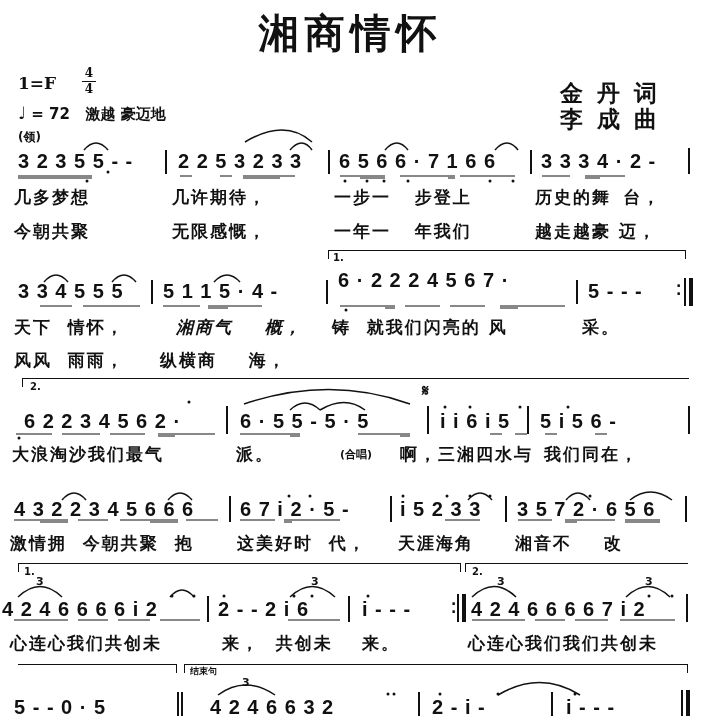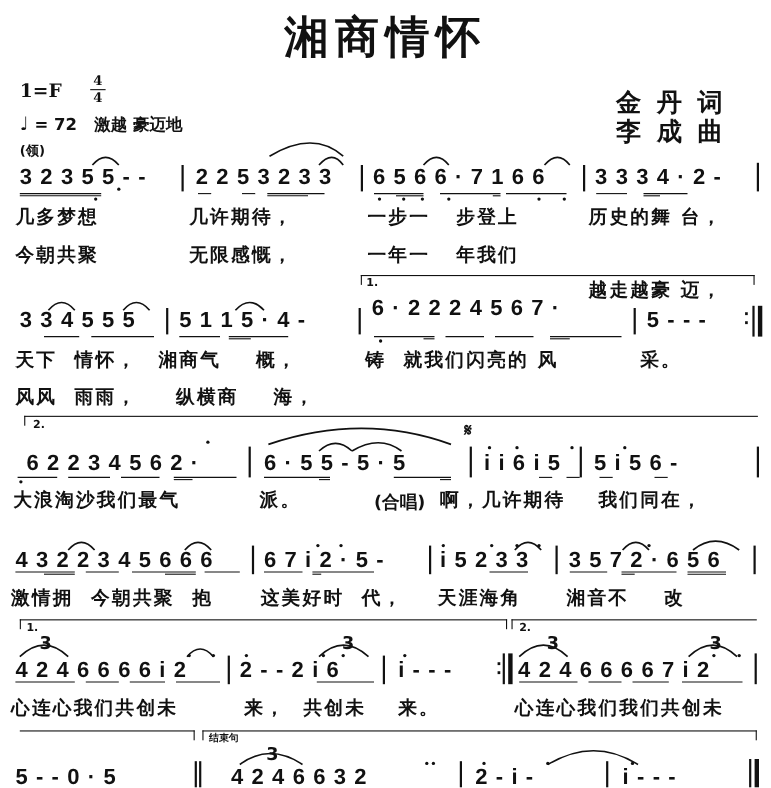--- a/index.html
+++ b/index.html
@@ -14,21 +14,21 @@
   .credit { right:30px; font-size:23px; font-weight:bold; letter-spacing:14px; }
   .role { font-weight:bold; }
   .lead { left:18px; top:129px; font-size:12px; font-weight:bold; }
   .notes { font-family:"Liberation Sans", sans-serif; font-weight:bold; font-size:20px; white-space:pre; letter-spacing:1px; }
   .lyr { font-size:17px; font-weight:bold; white-space:pre; letter-spacing:2px; }
   .barline { width:2px; background:#111; }
   .bracket { border-top:1.5px solid #111; height:8px; }
   .bracket.lft { border-left:1.5px solid #111; }
   .bracket.rgt { border-right:1.5px solid #111; }
   .blabel { font-size:10px; font-weight:bold; }
-  .small { font-size:16px; font-weight:bold; }
+  .small { font-size:11px; font-weight:bold; }
   .seg { font-size:16px; font-weight:bold; }
   svg.arcs { position:absolute; left:0; top:0; width:701px; height:716px; pointer-events:none; }
   .dbl { border-left:2px solid #111; border-right:4px solid #111; width:3px; }
   .rep-dots { font-size:14px; font-weight:bold; line-height:8px; }
 </style>
 </head>
 <body>
 
 <div class="abs title">湘商情怀</div>
 <div class="abs key">1=F</div>
@@ -55,82 +55,82 @@
 <div class="abs notes" style="left:178px;top:150px;">2 2 5 3 2 3 3</div>
 <div class="abs barline" style="left:328px;top:150px;height:24px;"></div>
 <div class="abs notes" style="left:339px;top:150px;">6 5 6 6 · 7 1 6 6</div>
 <div class="abs barline" style="left:530px;top:150px;height:24px;"></div>
 <div class="abs notes" style="left:541px;top:150px;">3 3 3 4 · 2 -</div>
 <div class="abs barline" style="left:688px;top:148px;height:26px;"></div>
 
 <div class="abs lyr" style="left:14px;top:186px;">几多梦想</div>
 <div class="abs lyr" style="left:172px;top:186px;">几许期待，</div>
 <div class="abs lyr" style="left:334px;top:186px;">一步一   步登上</div>
-<div class="abs lyr" style="left:535px;top:186px;">历史的舞 台，</div>
+<div class="abs lyr" style="left:535px;top:186px;font-family:Liberation Mono, monospace;">历史的舞 台，</div>
 <div class="abs lyr" style="left:14px;top:220px;">今朝共聚</div>
 <div class="abs lyr" style="left:172px;top:220px;text-align:right;">无限感慨，</div>
 <div class="abs lyr" style="left:334px;top:220px;">一年一   年我们</div>
-<div class="abs lyr" style="left:535px;top:220px;margin-top:32px;">越走越豪 迈，</div>
+<div class="abs lyr" style="left:535px;top:220px;">越走越豪 迈，</div>
 
 <div class="abs bracket lft rgt" style="left:328px;top:250px;width:356px;"></div>
 <div class="abs blabel" style="left:333px;top:252px;">1.</div>
 <div class="abs notes" style="left:18px;top:280px;">3 3 4 5 5 5</div>
 <div class="abs barline" style="left:151px;top:280px;height:24px;"></div>
 <div class="abs notes" style="left:163px;top:280px;">5 1 1 5 · 4 -</div>
 <div class="abs barline" style="left:326px;top:280px;height:24px;"></div>
 <div class="abs notes" style="left:338px;top:269px;">6 · 2 2 2 4 5 6 7 ·</div>
 <div class="abs barline" style="left:576px;top:280px;height:24px;"></div>
 <div class="abs notes" style="left:588px;top:280px;">5 - - -</div>
 <div class="abs rep-dots" style="left:676px;top:282px;">·<br>·</div>
 <div class="abs dbl" style="left:684px;top:278px;height:28px;"></div>
 
 <div class="abs lyr" style="left:14px;top:316px;">天下  情怀，</div>
-<div class="abs lyr" style="left:144px;top:316px;">湘商气    概，</div>
+<div class="abs lyr" style="left:176px;top:316px;font-style:italic;">湘商气    概，</div>
 <div class="abs lyr" style="left:332px;top:316px;">铸  就我们闪亮的 风</div>
 <div class="abs lyr" style="left:582px;top:316px;">采。</div>
 <div class="abs lyr" style="left:14px;top:349px;">风风  雨雨，</div>
 <div class="abs lyr" style="left:160px;top:349px;">纵横商    海，</div>
 
 <div class="abs bracket lft" style="left:22px;top:378px;width:666px;"></div>
 <div class="abs blabel" style="left:30px;top:381px;">2.</div>
 <div class="abs seg" style="left:422px;top:381px;">𝄋</div>
 <div class="abs notes" style="left:24px;top:410px;">6 2 2 3 4 5 6 2 ·</div>
 <div class="abs barline" style="left:226px;top:406px;height:28px;"></div>
 <div class="abs notes" style="left:240px;top:410px;">6 · 5 5 - 5 · 5</div>
 <div class="abs barline" style="left:427px;top:406px;height:28px;"></div>
 <div class="abs notes" style="left:440px;top:410px;">i i 6 i 5</div>
 <div class="abs barline" style="left:527px;top:406px;height:28px;"></div>
 <div class="abs notes" style="left:540px;top:410px;">5 i 5 6 -</div>
 <div class="abs barline" style="left:688px;top:406px;height:28px;"></div>
 
 <div class="abs lyr" style="left:12px;top:443px;">大浪淘沙我们最气</div>
 <div class="abs lyr" style="left:236px;top:443px;">派。</div>
 <div class="abs small" style="left:340px;top:447px;">(合唱)</div>
-<div class="abs lyr" style="left:400px;top:443px;">啊，几许期待</div>
+<div class="abs lyr" style="left:400px;top:443px;">啊，三湘四水与</div>
 <div class="abs lyr" style="left:544px;top:443px;">我们同在，</div>
 
 <div class="abs notes" style="left:14px;top:498px;">4 3 2 2 3 4 5 6 6 6</div>
 <div class="abs barline" style="left:229px;top:496px;height:26px;"></div>
 <div class="abs notes" style="left:240px;top:498px;">6 7 i 2 · 5 -</div>
 <div class="abs barline" style="left:390px;top:496px;height:26px;"></div>
 <div class="abs notes" style="left:400px;top:498px;">i 5 2 3 3</div>
 <div class="abs barline" style="left:505px;top:496px;height:26px;"></div>
 <div class="abs notes" style="left:517px;top:498px;">3 5 7 2 · 6 5 6</div>
 <div class="abs barline" style="left:685px;top:496px;height:26px;"></div>
 
 <div class="abs lyr" style="left:10px;top:532px;">激情拥  今朝共聚  抱</div>
 <div class="abs lyr" style="left:237px;top:532px;">这美好时  代，</div>
 <div class="abs lyr" style="left:398px;top:532px;">天涯海角</div>
 <div class="abs lyr" style="left:515px;top:532px;">湘音不    改</div>
 
 <div class="abs bracket lft rgt" style="left:18px;top:563px;width:441px;"></div>
 <div class="abs blabel" style="left:24px;top:566px;">1.</div>
 <div class="abs bracket lft" style="left:465px;top:563px;width:222px;"></div>
 <div class="abs blabel" style="left:472px;top:566px;">2.</div>
-<div class="abs notes" style="left:14px;top:598px;">4 2 4 6 6 6 6 i 2</div>
+<div class="abs notes" style="left:2px;top:598px;">4 2 4 6 6 6 6 i 2</div>
 <div class="abs barline" style="left:207px;top:596px;height:26px;"></div>
 <div class="abs notes" style="left:218px;top:598px;">2 - - 2 i 6</div>
 <div class="abs barline" style="left:348px;top:596px;height:26px;"></div>
 <div class="abs notes" style="left:362px;top:598px;">i - - -</div>
 <div class="abs rep-dots" style="left:451px;top:600px;">·<br>·</div>
 <div class="abs dbl" style="left:457px;top:594px;height:28px;"></div>
 <div class="abs notes" style="left:471px;top:598px;">4 2 4 6 6 6 6 7 i 2</div>
 <div class="abs barline" style="left:686px;top:594px;height:28px;"></div>
 
 <div class="abs lyr" style="left:10px;top:632px;">心连心我们共创未</div>

